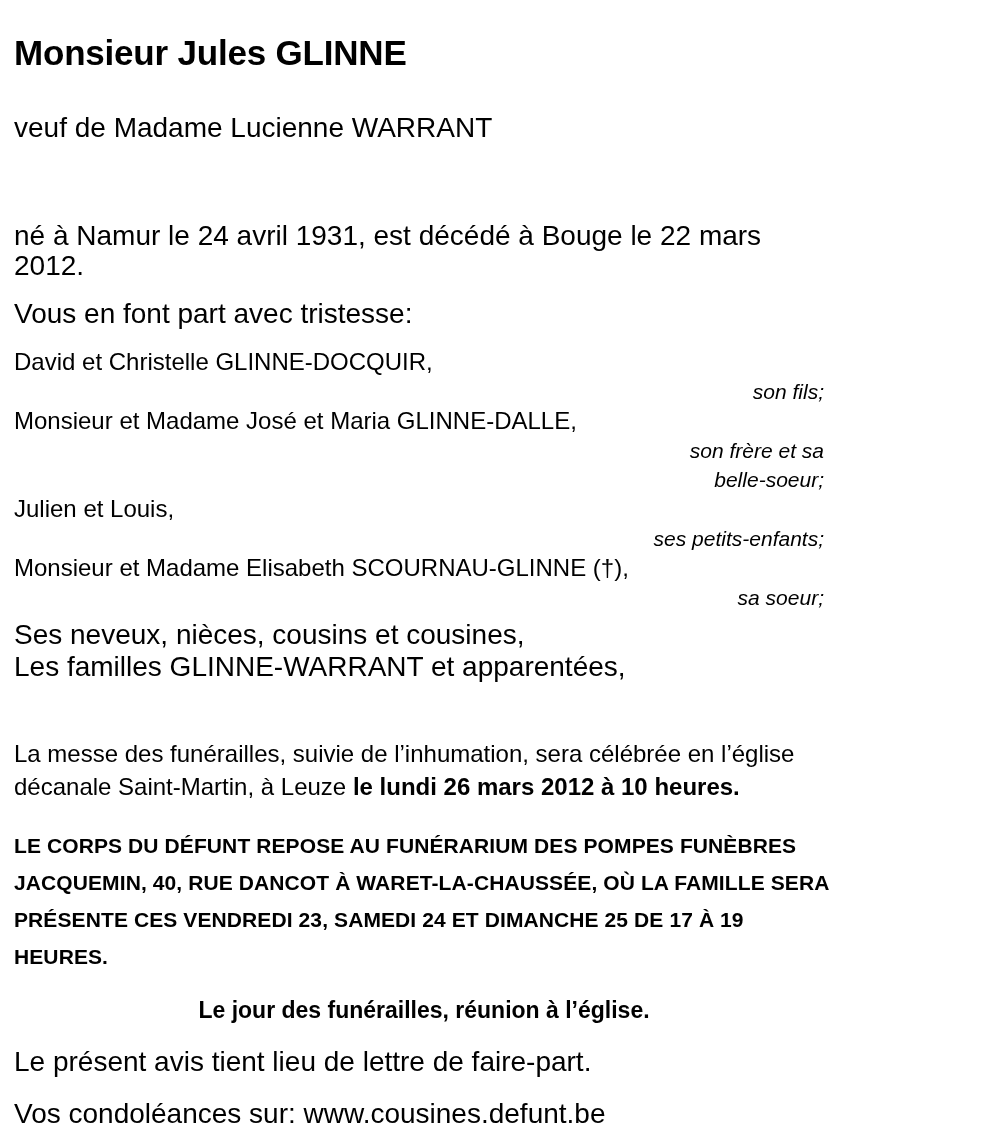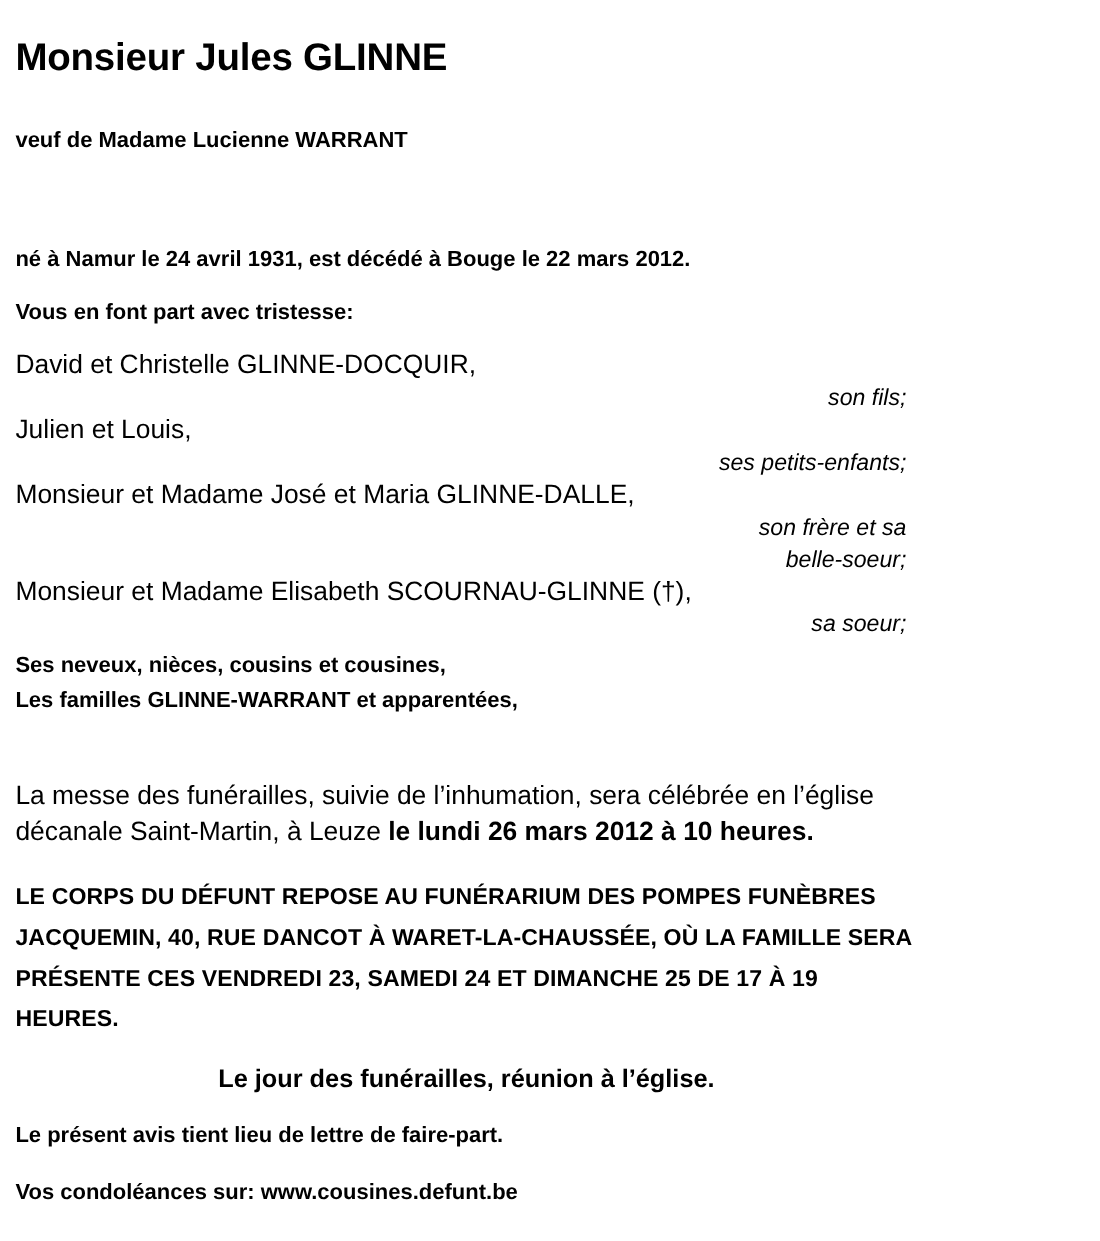--- a/index.html
+++ b/index.html
@@ -28,23 +28,23 @@
     font-size: 35px;
     font-weight: bold;
     line-height: 40px;
     letter-spacing: -0.2px;
     margin: 0;
     padding-top: 33px;
   }
 
   
   .line {
-    font-size: 20px;
+    font-size: 28px;
     line-height: 30px;
-    font-weight: bold;
+    font-weight: normal;
     white-space: pre-wrap;
   }
 
   .spouse-line {
     margin-top: 40px;
   }
 
   .birth-line {
     margin-top: 78px;
   }
@@ -131,28 +131,28 @@
   <div class="line announce-line">Vous en font part avec tristesse:</div>
 
   <div class="relations">
 
     <div class="relation-row">
       <div class="relation-names">David et Christelle GLINNE-DOCQUIR,</div>
       <div class="relation-role">son fils;</div>
     </div>
 
     <div class="relation-row">
-      <div class="relation-names">Julien et Louis,</div>
-      <div class="relation-role">ses petits-enfants;</div>
+      <div class="relation-names">Monsieur et Madame José et Maria GLINNE-DALLE,</div>
+      <div class="relation-role">son frère et sa
+belle-soeur;</div>
     </div>
 
     <div class="relation-row">
-      <div class="relation-names">Monsieur et Madame José et Maria GLINNE-DALLE,</div>
-      <div class="relation-role">son frère et sa
-belle-soeur;</div>
+      <div class="relation-names">Julien et Louis,</div>
+      <div class="relation-role">ses petits-enfants;</div>
     </div>
 
     <div class="relation-row">
       <div class="relation-names">Monsieur et Madame Elisabeth SCOURNAU-GLINNE (†),</div>
       <div class="relation-role">sa soeur;</div>
     </div>
 
   </div>
 
   <div class="kin-list">

